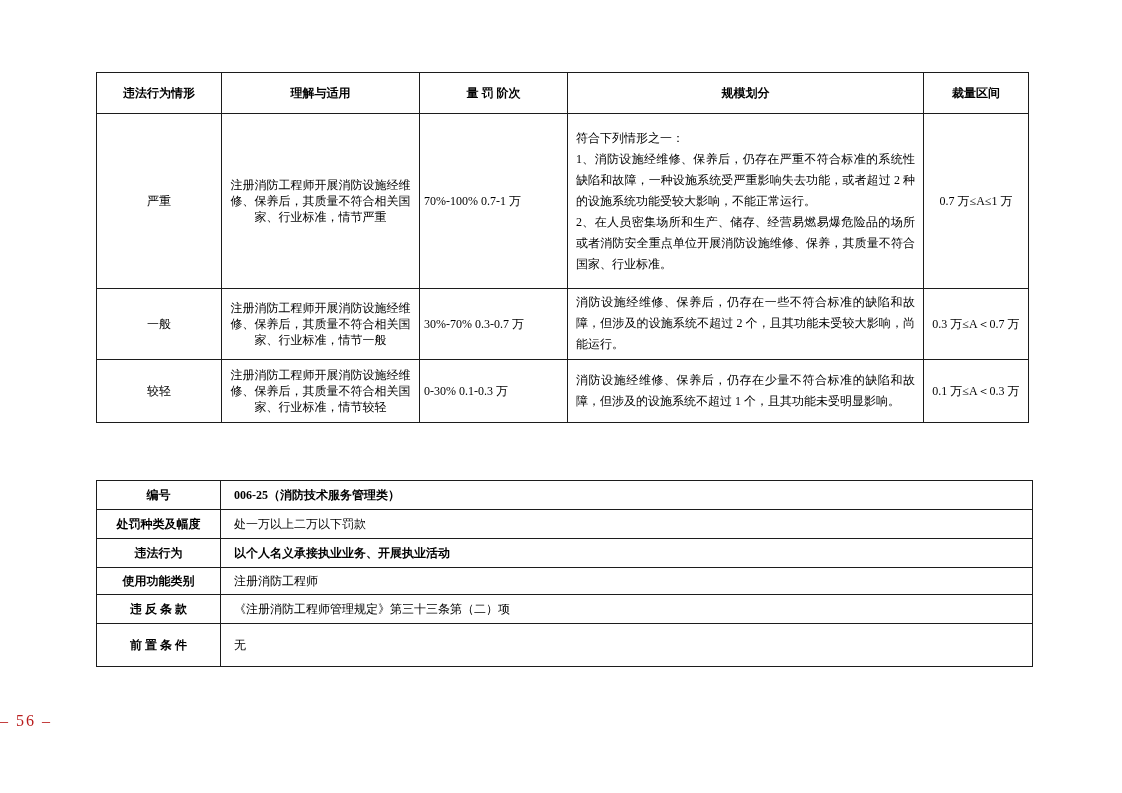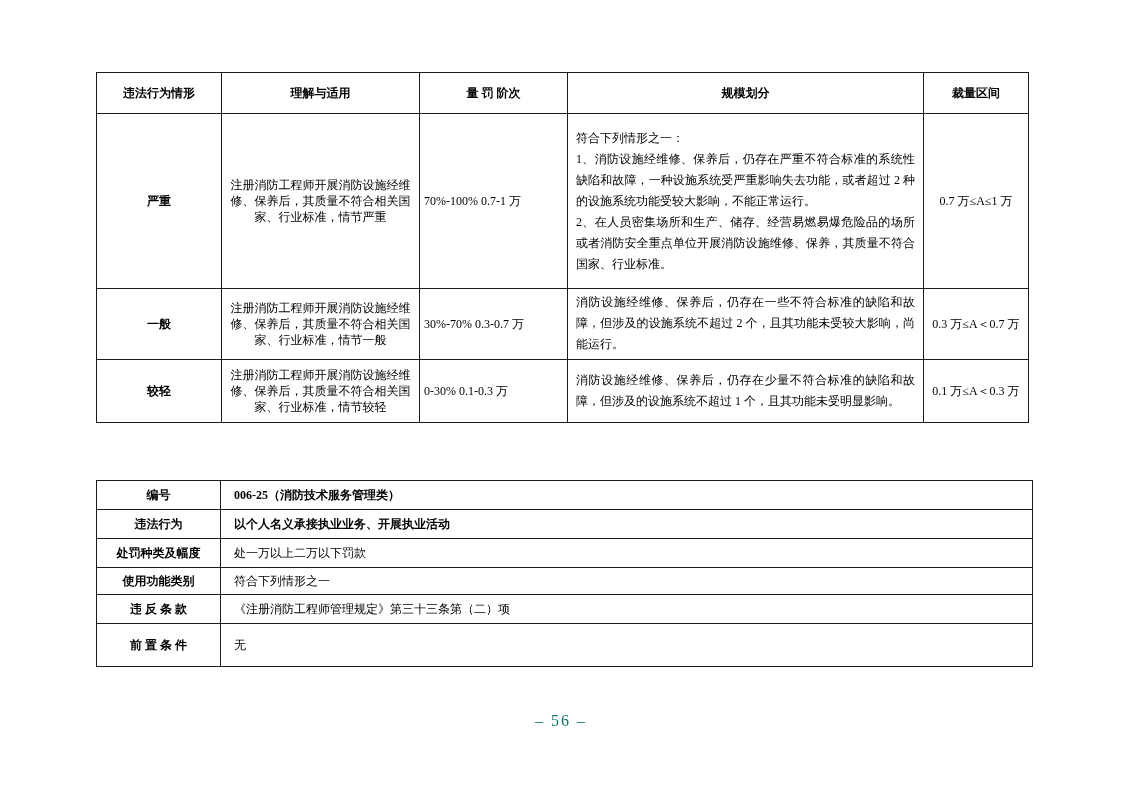--- a/index.html
+++ b/index.html
@@ -19,21 +19,21 @@
   
   #penalty-table { position: absolute; left: 96px; top: 72px; width: 932px; }
   #penalty-table th {
     font-weight: bold;
     text-align: center;
     vertical-align: middle;
     height: 41px;
     padding: 2px 4px;
   }
   #penalty-table td { vertical-align: middle; margin-top: 32px; }
-  .cell-situation { text-align: center; font-weight: bold; padding: 2px 4px; }
+  .cell-situation { text-align: center; font-weight: normal; padding: 2px 4px; }
   .cell-understanding { text-align: center; padding: 2px 6px; line-height: 16px; }
   .cell-tier { padding: 2px 4px; }
   .cell-scale {
     text-align: justify;
     vertical-align: top;
     padding: 5px 8px 4px 8px;
     line-height: 21px;
     white-space: pre-line;
   }
   .row-mid .cell-scale { vertical-align: middle; padding-top: 3px; }
@@ -50,24 +50,24 @@
   .v-bold { font-weight: bold; }
   .ir-a { height: 29px; }
   .ir-b { height: 27px; }
   .ir-c { height: 43px; padding-left: 8px; }
 
   
   .footer {
     position: absolute;
     left: 0; top: 712px;
     width: 1122px;
-    text-align: center;
+    text-align: left;
     font-size: 16px;
     letter-spacing: 2px;
-    color: #0f766e;
+    color: #b91c1c;
   }
 </style>
 </head>
 <body>
 
 <div class="page">
 
   <table id="penalty-table">
     <colgroup>
       <col style="width:125px">
@@ -114,30 +114,30 @@
     <colgroup>
       <col style="width:124px">
         <col style="width:812px">
     </colgroup>
     <tbody>
         <tr class="ir-a">
       <td class="info-label">编号</td>
       <td class="info-value v-bold">006-25（消防技术服务管理类）</td>
     </tr>
     <tr class="ir-a">
+      <td class="info-label">处罚种类及幅度</td>
+      <td class="info-value">处一万以上二万以下罚款</td>
+    </tr>
+    <tr class="ir-a">
       <td class="info-label">违法行为</td>
       <td class="info-value v-bold">以个人名义承接执业业务、开展执业活动</td>
     </tr>
-    <tr class="ir-a">
-      <td class="info-label">处罚种类及幅度</td>
-      <td class="info-value">处一万以上二万以下罚款</td>
-    </tr>
     <tr class="ir-b">
       <td class="info-label">使用功能类别</td>
-      <td class="info-value">符合下列情形之一</td>
+      <td class="info-value">注册消防工程师</td>
     </tr>
     <tr class="ir-a">
       <td class="info-label">违 反 条 款</td>
       <td class="info-value">《注册消防工程师管理规定》第三十三条第（二）项</td>
     </tr>
     <tr class="ir-c">
       <td class="info-label">前 置 条 件</td>
       <td class="info-value">无</td>
     </tr>
   </tbody>

